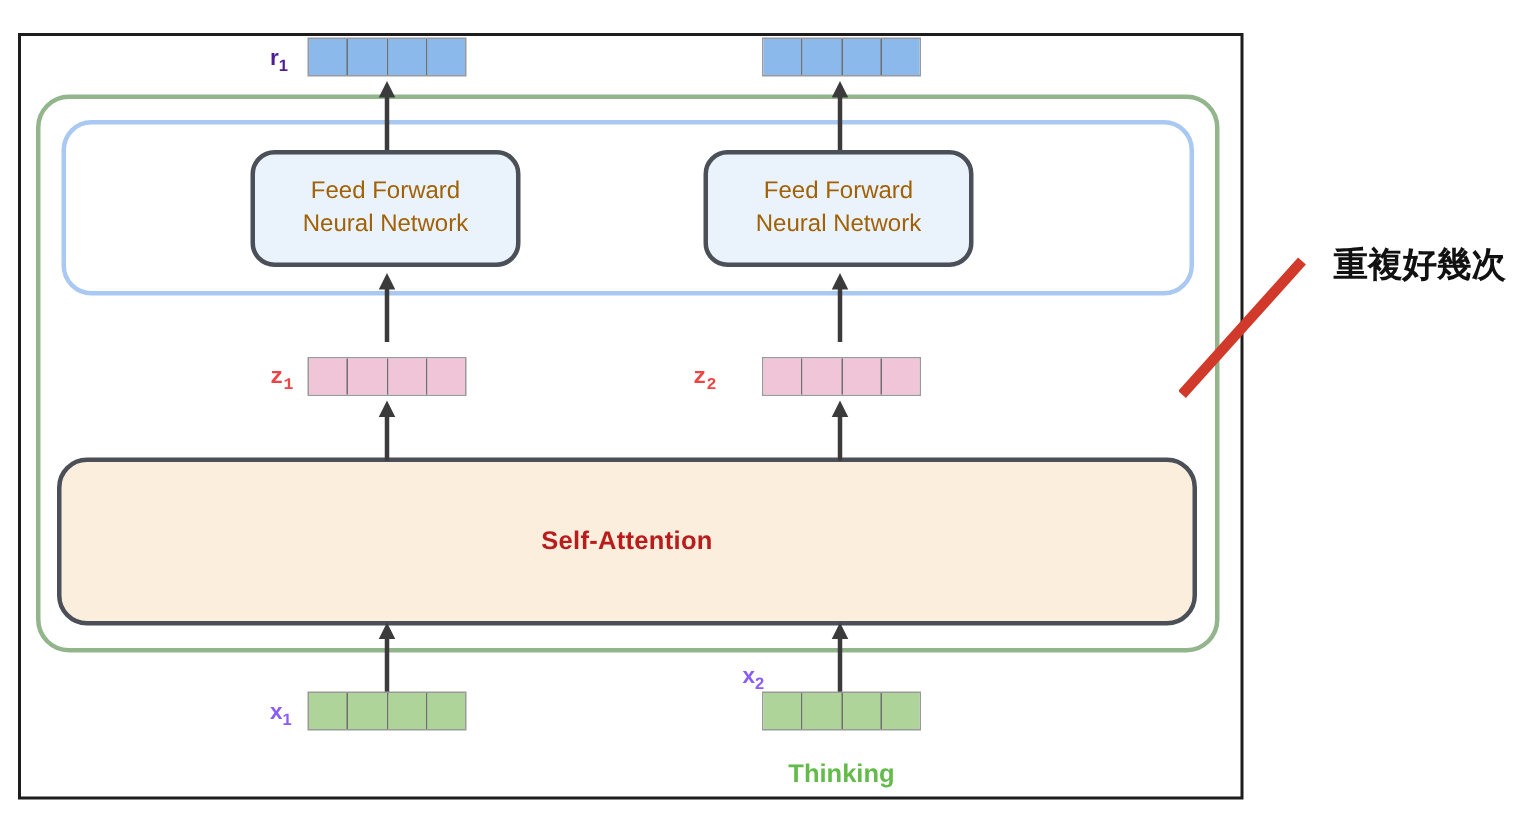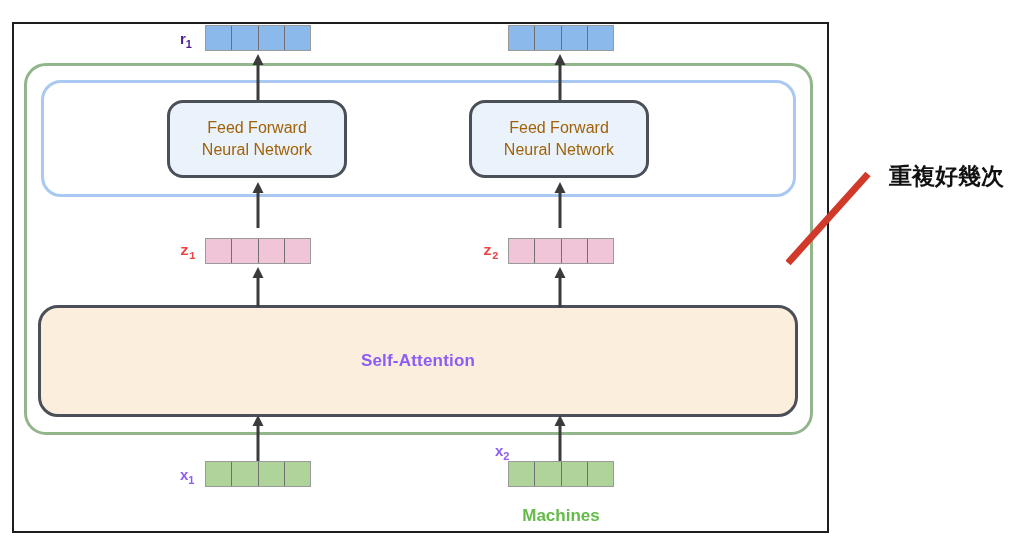--- a/index.html
+++ b/index.html
@@ -53,21 +53,21 @@
     background: #fbeedc;
     border: 3px solid #4a4f58;
     border-radius: 20px;
     display: flex;
     align-items: center;
     justify-content: center;
   }
   .self-attn-label {
     font-size: 17px;
     font-weight: 600;
-    color: #8b5cf6;
+    color: #b91c1c;
     letter-spacing: .2px;
   }
 
   
   .ffn-node {
     position: absolute;
     width: 180px; height: 78px;
     background: #eaf2fb;
     border: 3px solid #4a4f58;
     border-radius: 16px;
@@ -254,21 +254,21 @@
     </svg>
   </div>
 
   <div class="arrow" style="left:553px; top:182px; height:46px;">
     <svg width="14" height="46" viewBox="0 0 14 46">
       <line x1="7" y1="46" x2="7" y2="10" stroke="#3b3b3b" stroke-width="3"></line>
       <polygon points="7,0 1.5,11 12.5,11" fill="#3b3b3b"></polygon>
     </svg>
   </div>
 
-  <div class="vec-label lbl-pink" style="left:483px; top:244px;">
+  <div class="vec-label lbl-pink" style="left:462px; top:244px;">
     <span>z</span><sub>2</sub>
   </div>
   <div class="vector vec-pink" style="left:508px; top:238px;">
     <div class="cell"></div>
     <div class="cell"></div>
     <div class="cell"></div>
     <div class="cell"></div>
   </div>
 
   <div class="arrow" style="left:553px; top:267px; height:40px;">
@@ -288,21 +288,21 @@
   <div class="vec-label lbl-green" style="left:483px; top:443px;margin-left:12px;">
     <span>x</span><sub>2</sub>
   </div>
   <div class="vector vec-green" style="left:508px; top:461px;">
     <div class="cell"></div>
     <div class="cell"></div>
     <div class="cell"></div>
     <div class="cell"></div>
   </div>
 
-  <div class="word" style="left:481px; top:506px;">Machines</div>
+  <div class="word" style="left:481px; top:506px;">Thinking</div>
 
   <div class="red-line">
     <svg width="110" height="100" viewBox="0 0 110 100">
       <line x1="2" y1="95" x2="82" y2="6" stroke="#d13a2b" stroke-width="7" stroke-linecap="butt"></line>
     </svg>
   </div>
 
   <div class="annotation">重複好幾次</div>
 
 </div>

